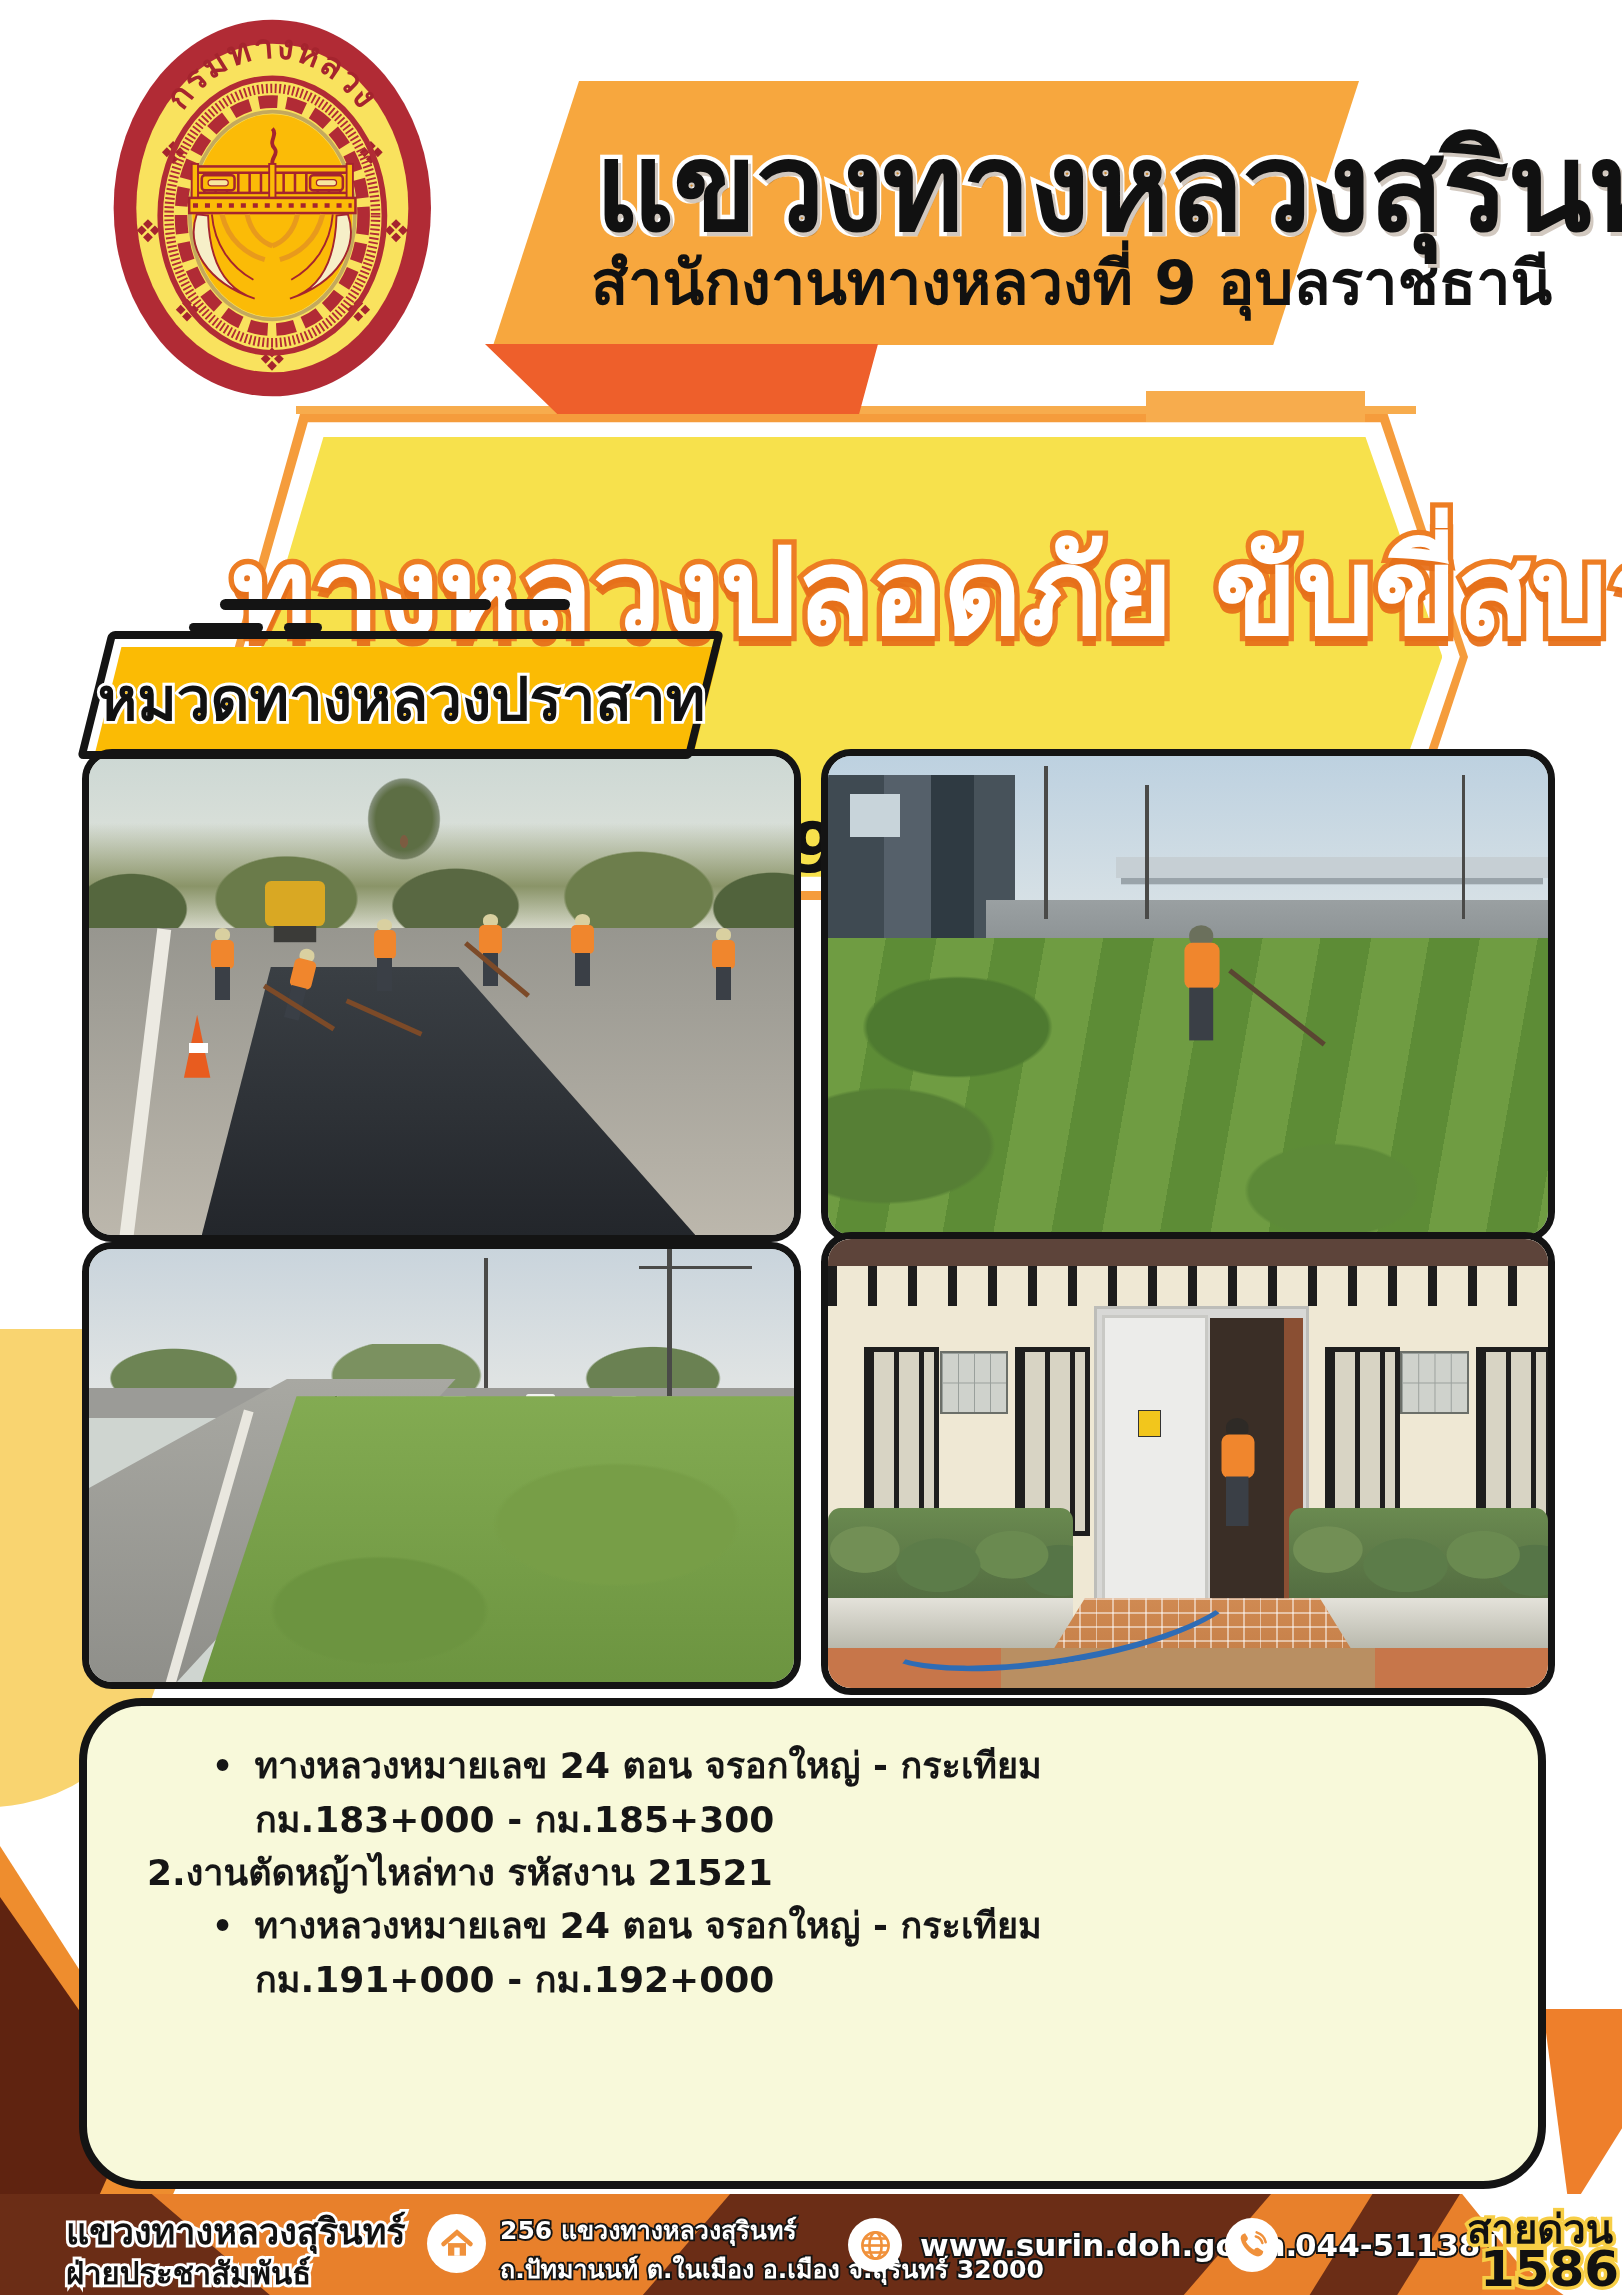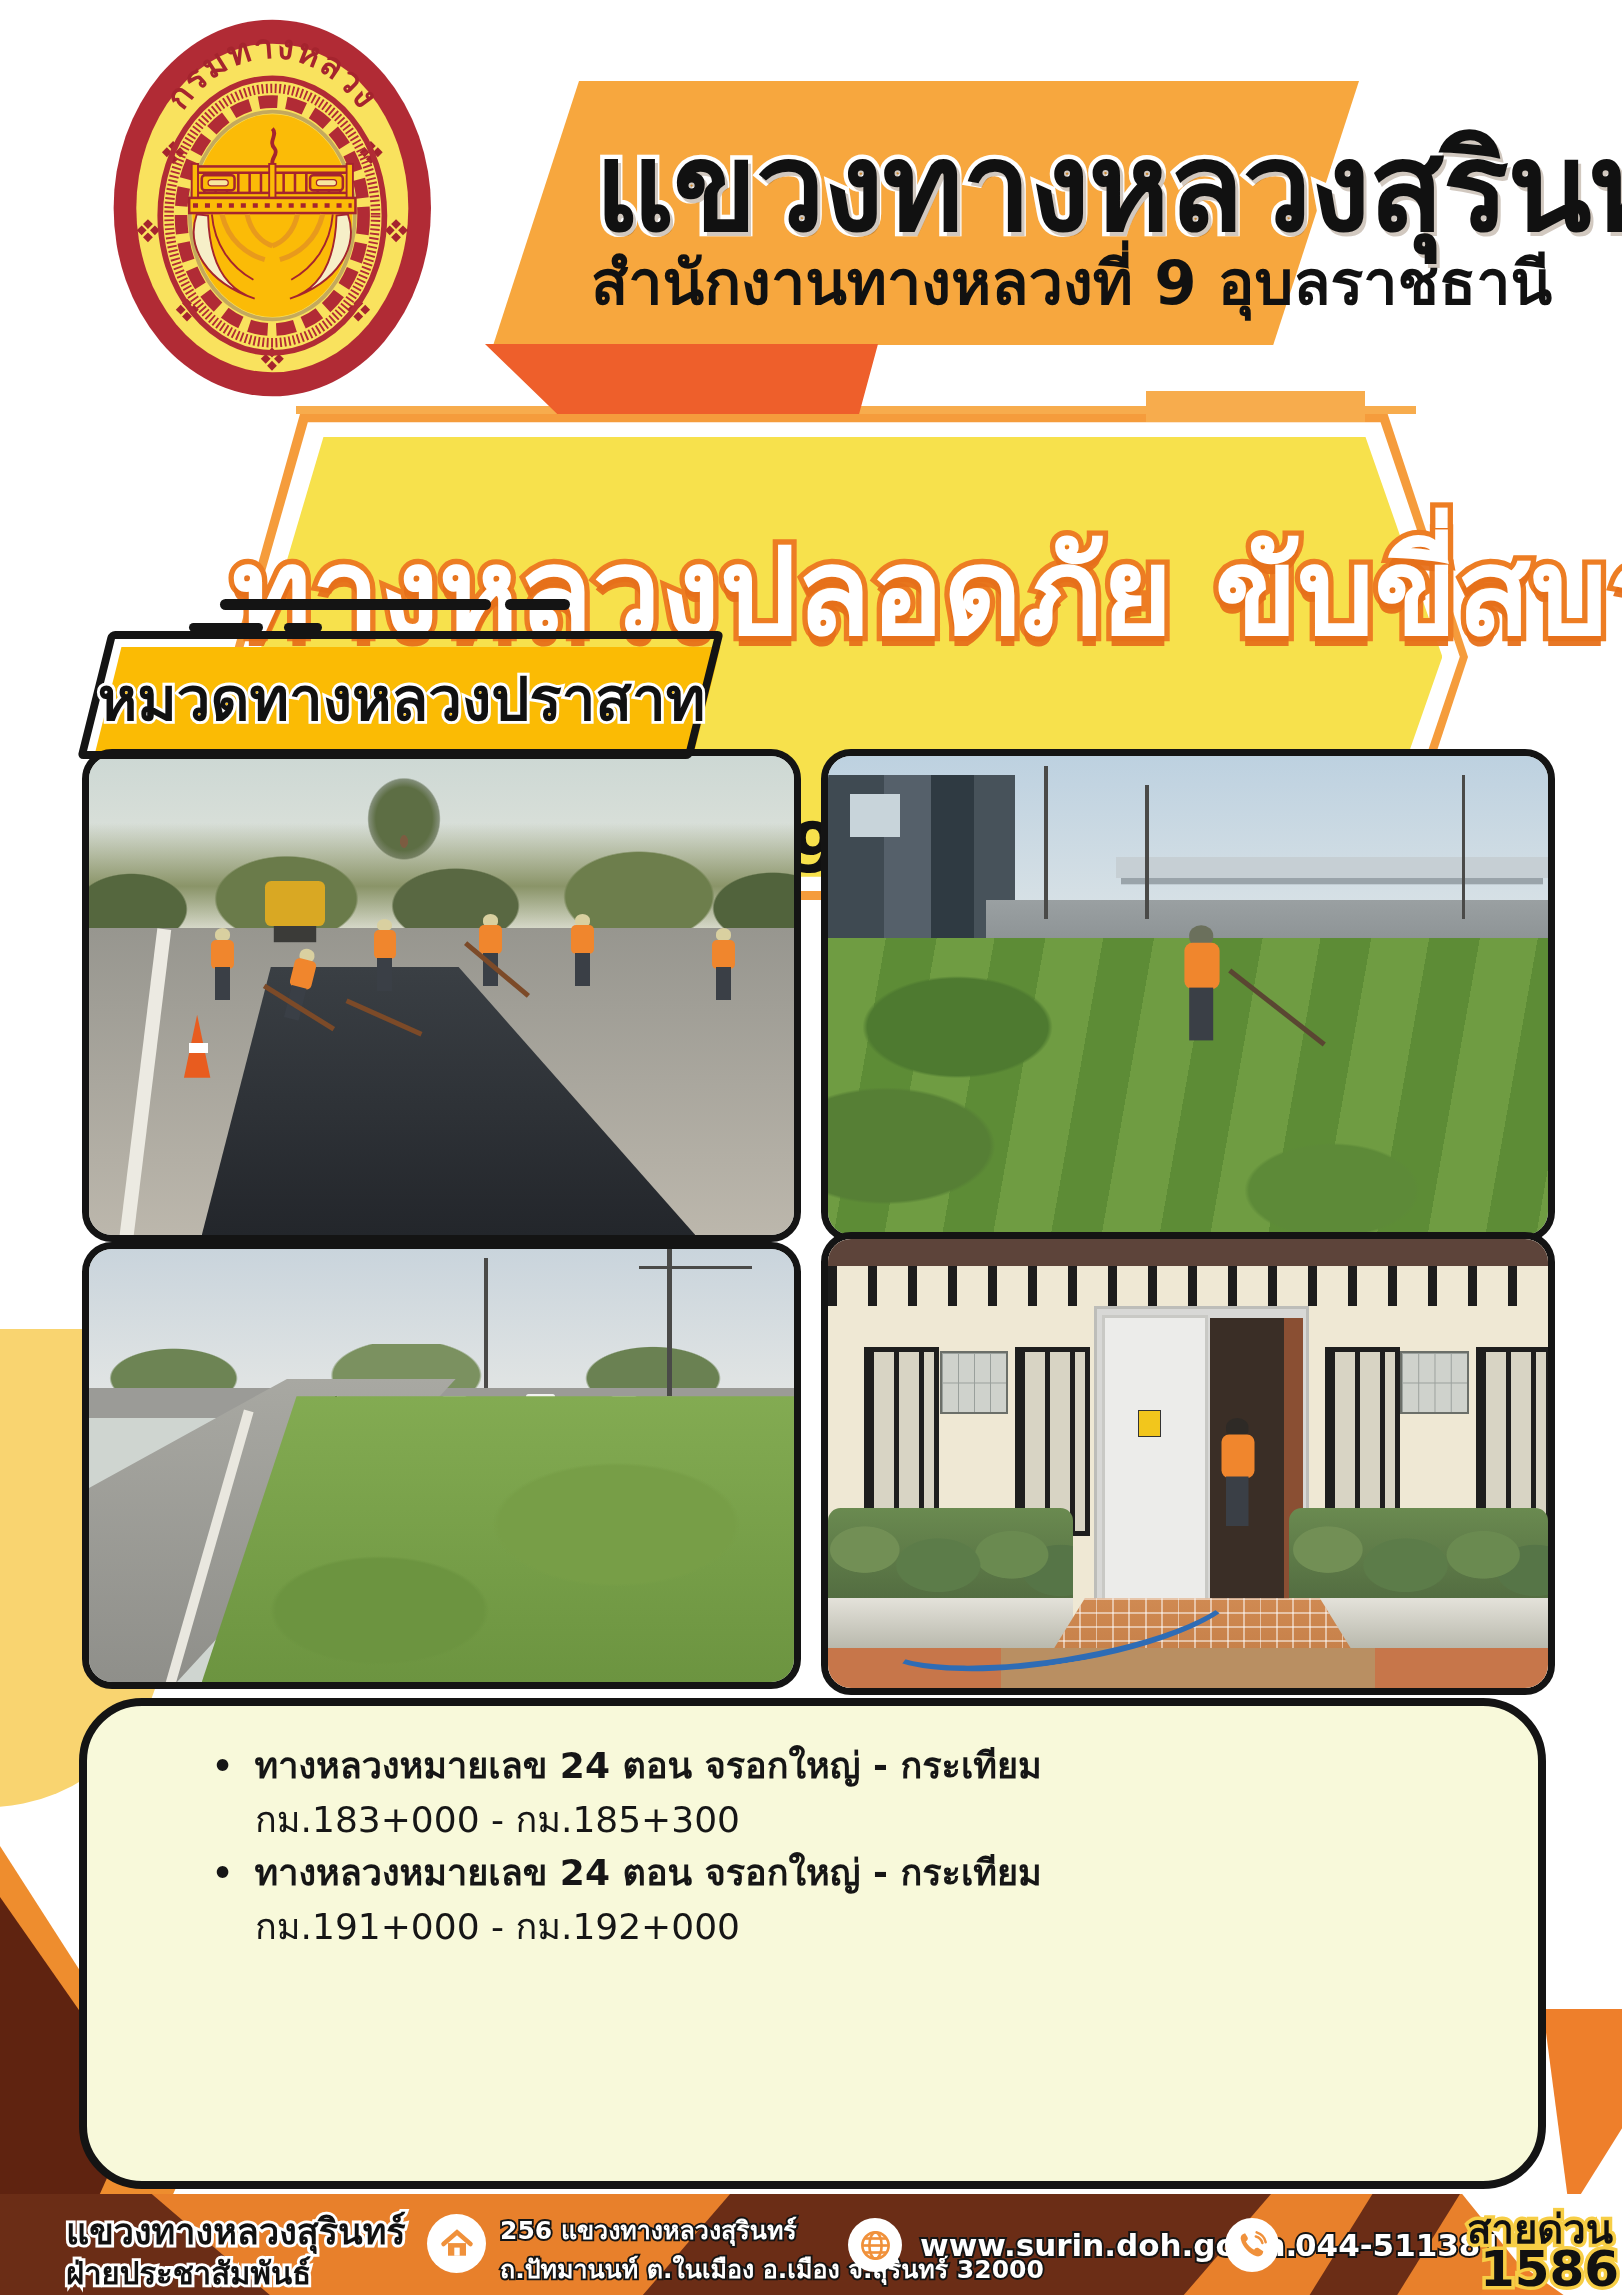--- a/index.html
+++ b/index.html
@@ -172,21 +172,21 @@
   .hotline-2{left:1480px;top:2240px;width:120px;text-align:center;font-size:50px;font-weight:800;
     color:#111;z-index:7;}
 
   
   .works{left:79px;top:1698px;width:1467px;height:491px;background:#F8F9DA;
     border:8.2px solid #141414;border-radius:63px;z-index:3;box-sizing:border-box;
     padding:33px 38px 0 60px;color:#161616;}
   .works .t{font-size:36px;line-height:53px;font-weight:600;}
   .works .r{font-size:36px;line-height:53px;font-weight:600;padding-left:65px;}
   .works .r .bullet{font-size:33px;padding-right:21.4px;}
-  .works .k{font-size:36px;line-height:53px;font-weight:400;padding-left:108px;}
+  .works .k{font-size:36px;line-height:53px;font-weight:700;padding-left:108px;}
 
   
   .footer{left:0;top:2194px;width:1623px;height:102px;background:#E8802B;z-index:4;overflow:hidden;}
   .footer > div{position:absolute;}
   .fstripe{top:0;height:102px;background:#6B2D16;}
   .f-org{left:66px;top:8.8px;font-size:36px;font-weight:800;color:#111;}
   .f-dept{left:66px;top:54px;font-size:31px;font-weight:800;color:#111;}
   .f-ic{background:#ffffff;border-radius:50%;display:flex;align-items:center;justify-content:center;}
   .f-addr{left:500px;top:16.4px;font-size:25px;font-weight:700;color:#fff;}
   .f-addr2{left:500px;top:55px;font-size:25px;font-weight:700;color:#fff;}
@@ -379,20 +379,21 @@
   <div class="planter" style="left:0;width:34%;"></div>
   <div class="planter" style="left:64%;width:36%;"></div>
   <div class="ramp4"></div>
   <div class="fore4"></div>
   <div class="hose4"></div>
 </div>
 
 <div class="abs works">
   <div class="r"><span class="bullet">•</span><span>ทางหลวงหมายเลข 24 ตอน จรอกใหญ่ - กระเทียม</span></div>
   <div class="k">กม.183+000 - กม.185+300</div>
+  <div class="t">2.งานตัดหญ้าไหล่ทาง รหัสงาน 21521</div>
   <div class="r"><span class="bullet">•</span><span>ทางหลวงหมายเลข 24 ตอน จรอกใหญ่ - กระเทียม</span></div>
   <div class="k">กม.191+000 - กม.192+000</div>
 </div>
 
 <div class="abs footer">
   <div class="fstripe" style="left:0;width:271px;clip-path:polygon(0 0,56% 0,100% 100%,0 100%);"></div>
   <div class="fstripe" style="left:642px;width:629px;clip-path:polygon(14% 0,100% 0,86% 100%,0 100%);"></div>
   <div class="fstripe" style="left:1309px;width:151px;clip-path:polygon(42% 0,100% 0,58% 100%,0 100%);"></div>
   <div class="f-org nowrap ol-w-s">แขวงทางหลวงสุรินทร์</div>
   <div class="f-dept nowrap ol-w-s">ฝ่ายประชาสัมพันธ์</div>

